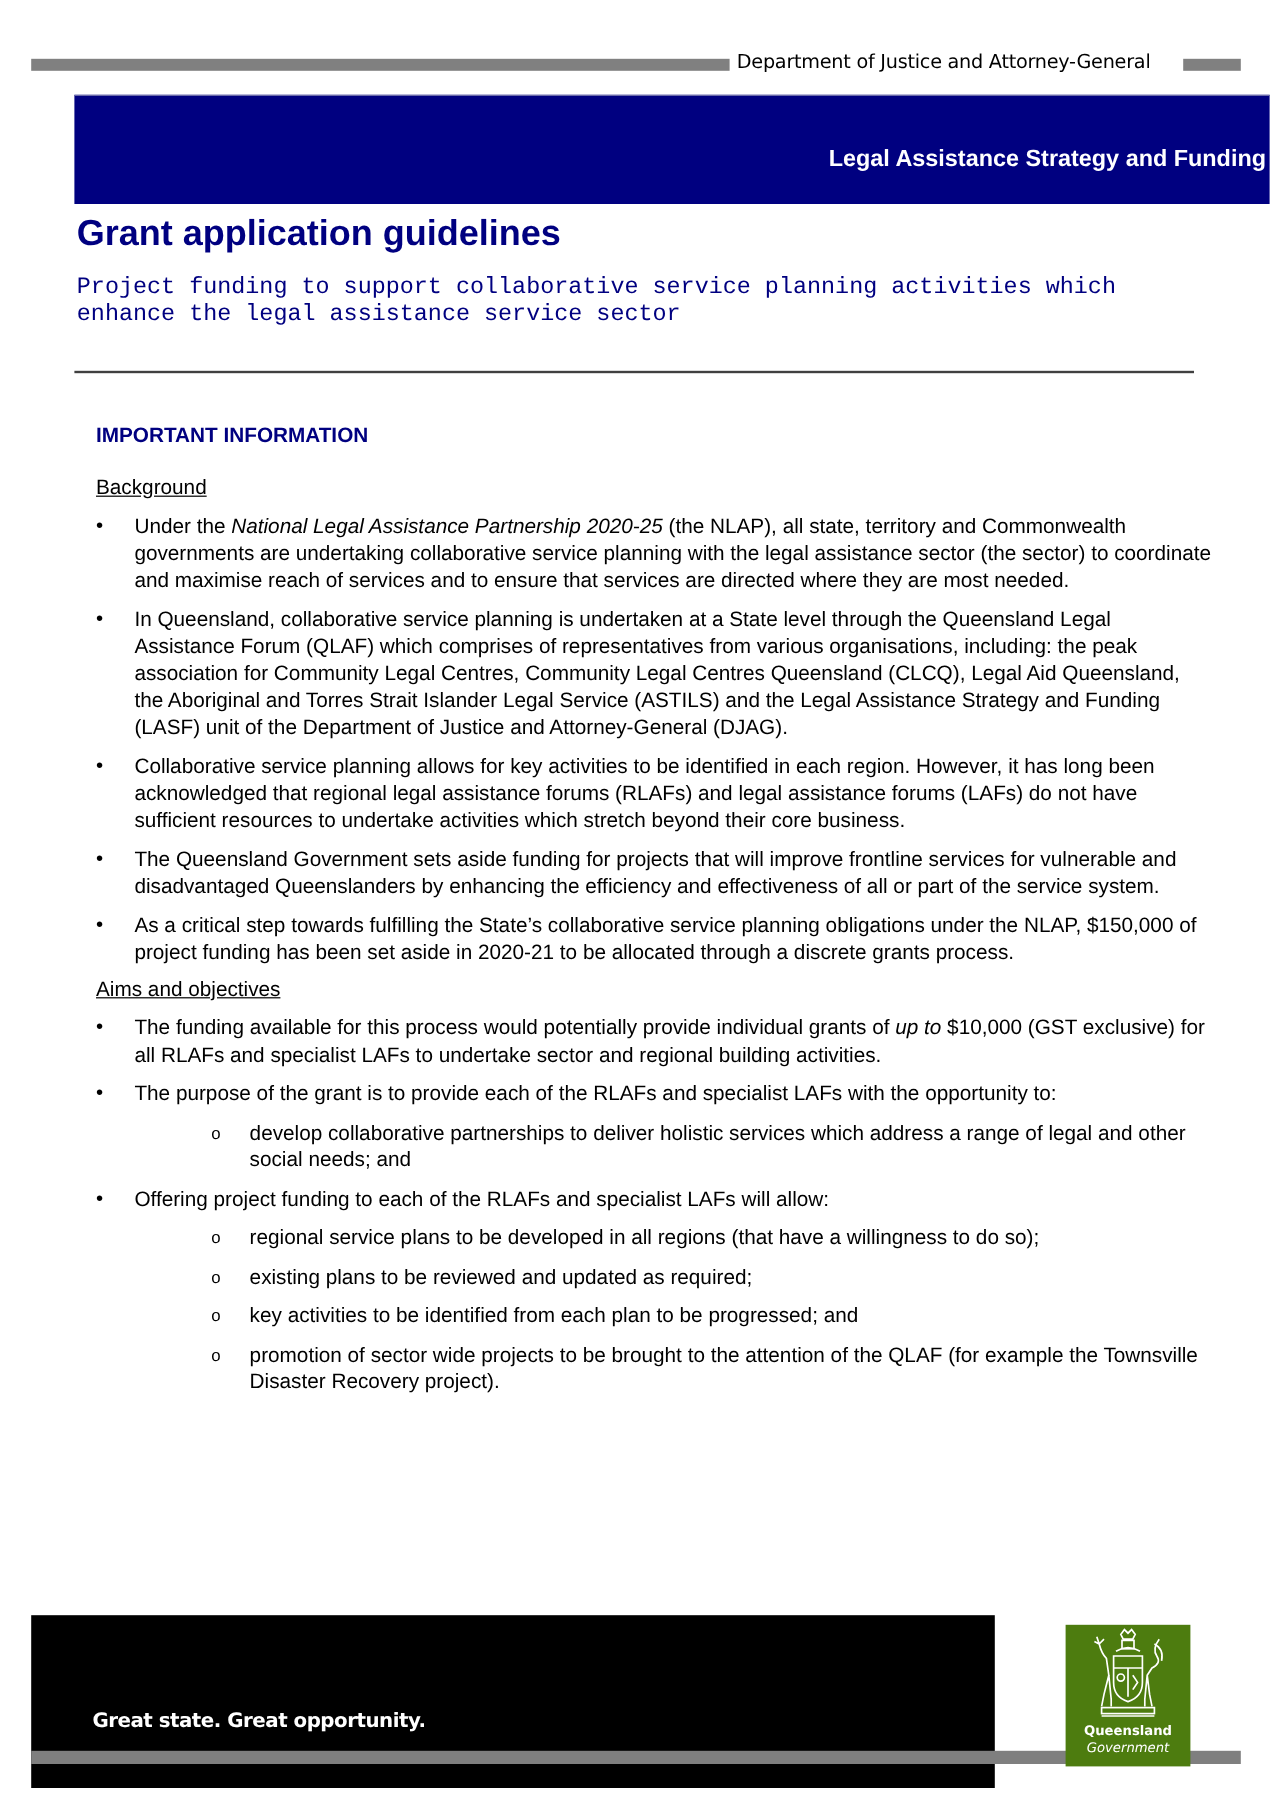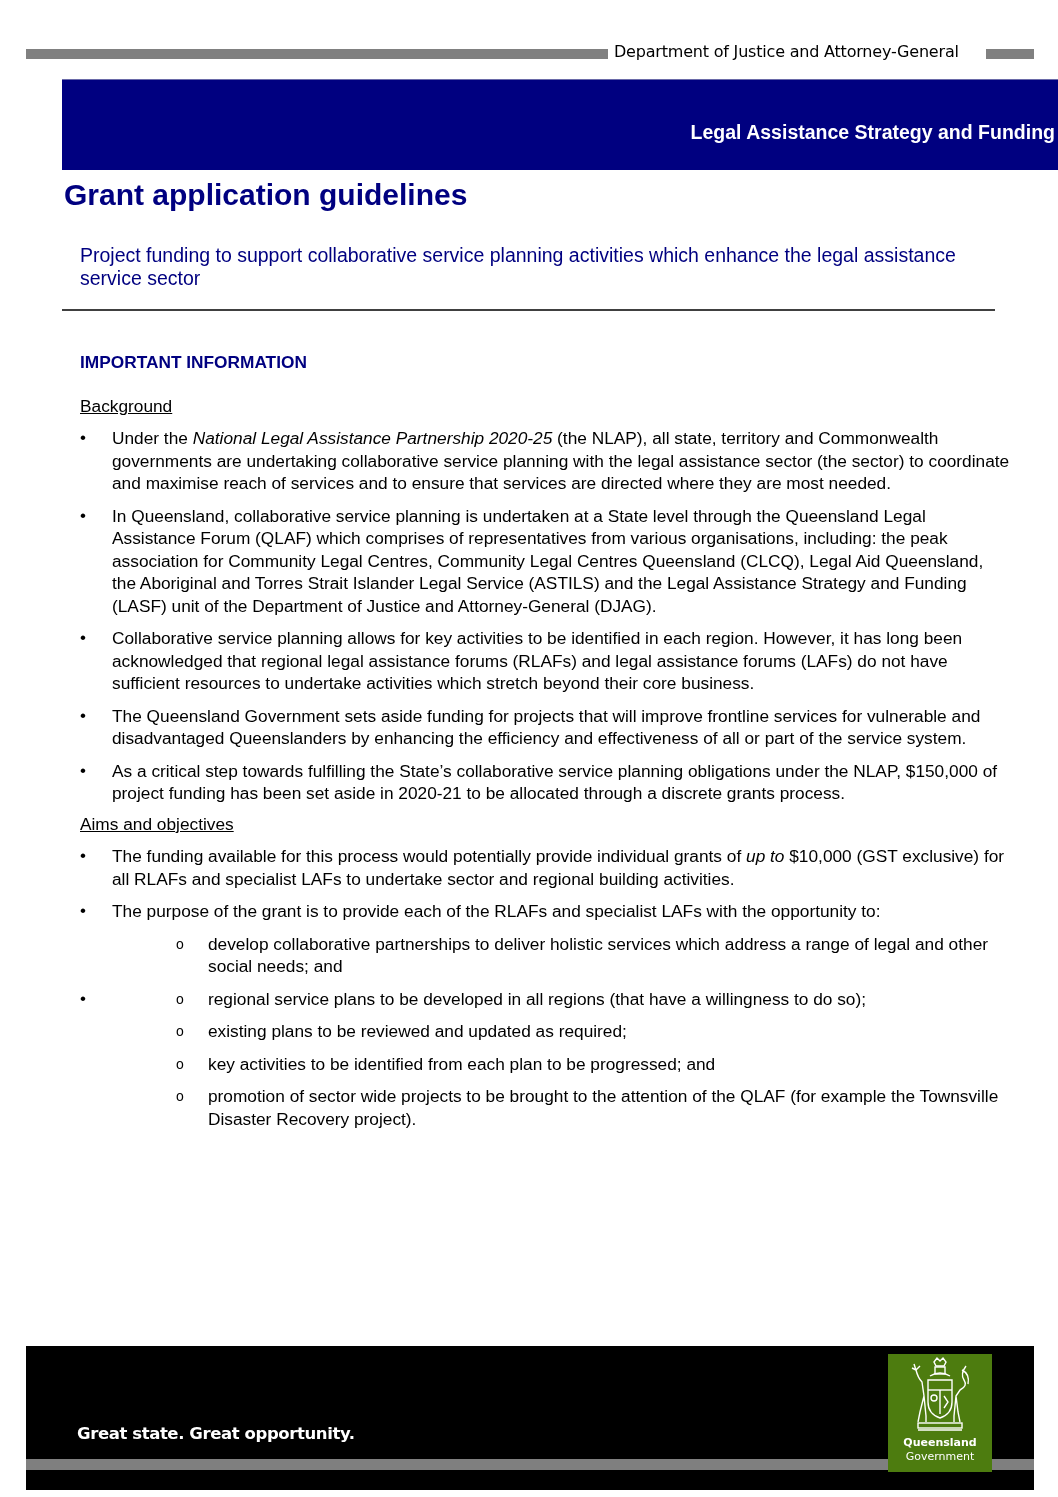--- a/index.html
+++ b/index.html
@@ -8,42 +8,42 @@
     
     .dept-bar-left { position: absolute; left: 26px; top: 49px; width: 582px; height: 10px; background: #808080; }
     .dept-name { position: absolute; left: 614px; top: 42px; font-family: "DejaVu Sans", sans-serif; font-size: 16px; color: #000; letter-spacing: -0.2px; white-space: nowrap; }
     .dept-bar-right { position: absolute; left: 986px; top: 49px; width: 48px; height: 10px; background: #808080; }
 
     
     .banner { position: absolute; left: 22px; top: 79px; width: 1011px; height: 90px; background: #000080; border-top: 1px solid #6a6aa8; margin-left: 40px; }
     .banner-title { position: absolute; right: 18px; top: 41px; color: #fff; font-weight: bold; font-size: 19.5px; white-space: nowrap; }
 
     .page-title { position: absolute; left: 64px; top: 178px; color: #000080; font-weight: bold; font-size: 30px; margin: 0; white-space: nowrap; }
-    .subtitle { position: absolute; left: 64px; top: 228px; width: 900px; color: #000080; font-size: 19.5px; line-height: 23px; margin: 16px; }
+    .subtitle { position: absolute; left: 64px; top: 228px; width: 900px; color: #000080; font-size: 19.5px; line-height: 23px; margin: 0; font-family: Liberation Mono, monospace; }
     .rule { position: absolute; left: 62px; top: 309px; width: 933px; height: 2px; background: #404040; }
 
     .content { position: absolute; left: 64px; top: 351px; width: 930px; font-size: 17.3px; line-height: 22.5px; margin-left: 16px; }
     .section-title { color: #000080; font-weight: bold; font-size: 17.3px; margin: 0 0 21px 0; }
     .sub-heading { text-decoration: underline; margin: 0 0 10px 0; }
     ul.bullets { list-style: none; margin: 0; padding: 0; }
     ul.bullets > li { position: relative; padding-left: 32px; margin-bottom: 10px; }
     ul.bullets > li::before { content: "•"; position: absolute; left: 0; top: 0; font-size: 17px; }
     ul.sub { list-style: none; margin: 10px 0 0 0; padding: 0; }
     ul.sub > li { position: relative; padding-left: 96px; margin-bottom: 10px; }
     ul.sub > li::before { content: "o"; position: absolute; left: 64px; top: 0; font-size: 14px; }
 
     
-    .footer { position: absolute; left: 26px; top: 1346px; width: 1008px; height: 144px; background: #000; }
+    .footer { position: absolute; left: 26px; top: 1346px; width: 803px; height: 144px; background: #000; }
     .footer-band { position: absolute; left: 0; top: 113px; width: 1008px; height: 11px; background: #7f7f7f; }
     .footer-tagline { position: absolute; left: 51px; top: 78px; color: #fff; font-family: "DejaVu Sans", sans-serif; font-weight: bold; font-size: 16.5px; letter-spacing: -0.4px; white-space: nowrap; }
     .logo-block { position: absolute; left: 862px; top: 8px; width: 104px; height: 118px; background: #4d7c0f; }
     .logo-crest { position: absolute; left: 16px; top: 2px; width: 72px; height: 80px; }
     .logo-q { position: absolute; left: 0; width: 104px; text-align: center; color: #fff; font-family: "DejaVu Sans", sans-serif; white-space: nowrap; }
     .logo-q1 { top: 82px; font-weight: bold; font-size: 11px; }
-    .logo-q2 { top: 96px; font-size: 11px; }
+    .logo-q2 { top: 96px; font-size: 11px; font-style: italic; }
   </style>
 </head>
 <body>
 
 <div class="dept-bar-left"></div>
 <div class="dept-name">Department of Justice and Attorney-General</div>
 <div class="dept-bar-right"></div>
 
 <div class="banner">
   <div class="banner-title">Legal Assistance Strategy and Funding</div>
@@ -68,20 +68,21 @@
   <div class="sub-heading" style="margin-top:-2px;">Aims and objectives</div>
   <ul class="bullets">
     <li><span>The funding available for this process would potentially provide individual grants of </span><em>up to</em><span> $10,000 (GST exclusive) for all RLAFs and specialist LAFs to undertake sector and regional building activities.</span></li>
     <li>
       <span>The purpose of the grant is to provide each of the RLAFs and specialist LAFs with the opportunity to:</span>
       <ul class="sub">
         <li>develop collaborative partnerships to deliver holistic services which address a range of legal and other social needs; and</li>
       </ul>
     </li>
     <li>
+      <span>Offering project funding to each of the RLAFs and specialist LAFs will allow:</span>
       <ul class="sub">
         <li>regional service plans to be developed in all regions (that have a willingness to do so);</li>
         <li>existing plans to be reviewed and updated as required;</li>
         <li>key activities to be identified from each plan to be progressed; and</li>
         <li>promotion of sector wide projects to be brought to the attention of the QLAF (for example the Townsville Disaster Recovery project).</li>
       </ul>
     </li>
   </ul>
 </div>
 

